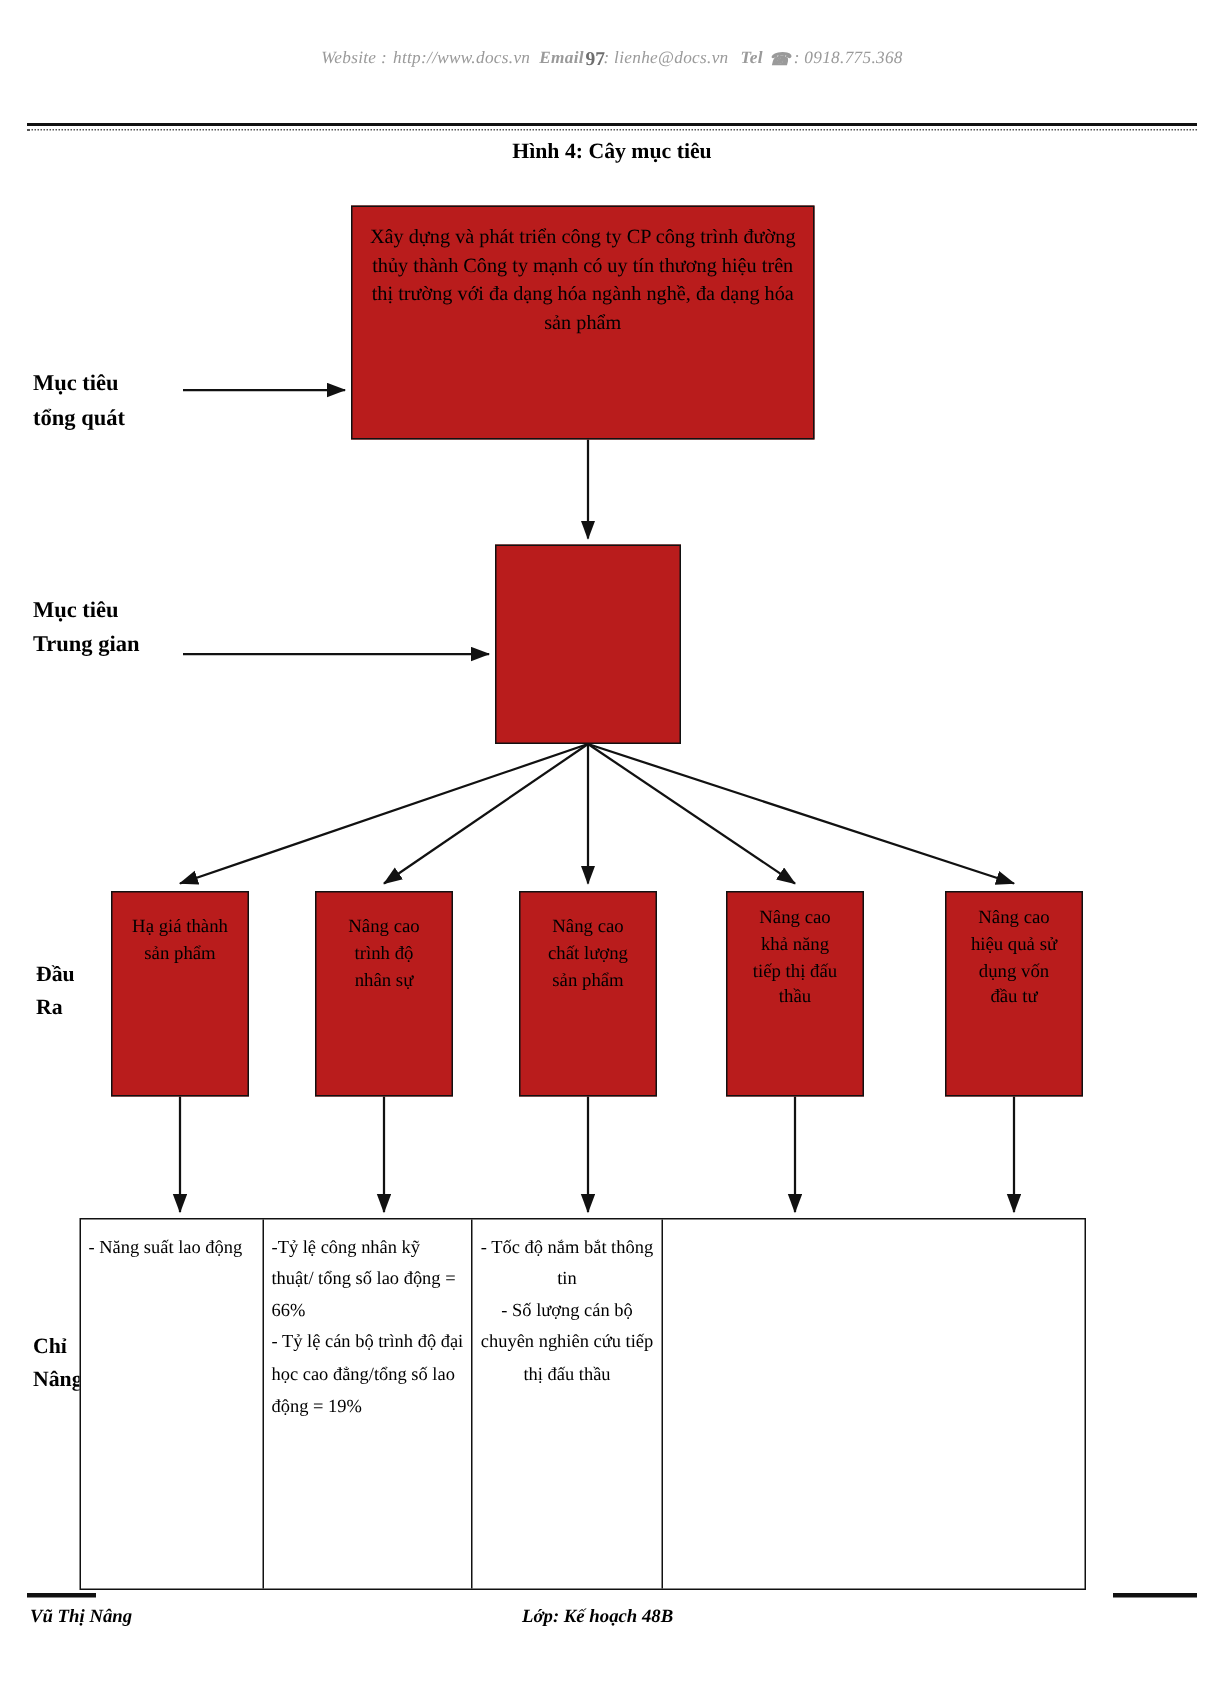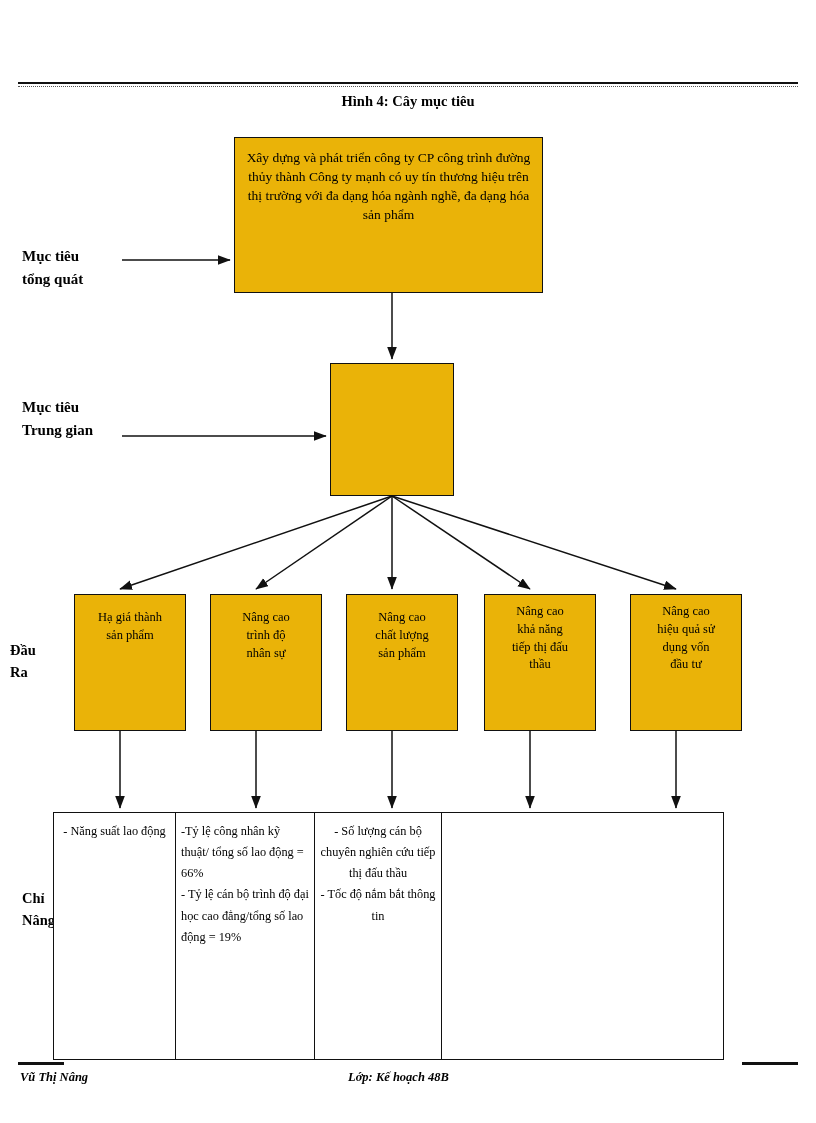--- a/index.html
+++ b/index.html
@@ -71,59 +71,59 @@
     font-weight: bold;
     font-size: 14.5px;
     font-family: Liberation Serif, serif;
   }
 
   
   .box {
     position: absolute;
     box-sizing: border-box;
     border: 1.4px solid #111;
-    background: #eab308;
+    background: #b91c1c;
     display: flex;
     align-items: center;
     justify-content: flex-end;
     text-align: center;
     line-height: 1.42;
   }
   .box-top {
     left: 234px; top: 137px;
     width: 309px; height: 156px;
     font-size: 13.5px;
     padding: 6px 10px;
     align-items: flex-start;
   }
   .box-top .inner { width: 100%; padding-top: 4px; }
   .box-mid {
     left: 330px; top: 363px;
     width: 124px; height: 133px;
   }
   .out-box {
     top: 594px;
-    width: 112px; height: 137px;
+    width: 92px; height: 137px;
     font-size: 12.5px;
     padding: 4px 3px;
     align-items: flex-start;
   }
   .out-box .inner { width: 100%; padding-top: 10px; }
 
   
   .side-label {
     position: absolute;
     font-weight: bold;
     font-size: 15px;
     line-height: 1.5;
     white-space: nowrap;
   }
   .lbl-1 { left: 22px; top: 245px; }
   .lbl-2 { left: 22px; top: 396px; }
-  .lbl-3 { left: 10px; top: 640px; font-size: 14.5px; }
+  .lbl-3 { left: 24px; top: 640px; font-size: 14.5px; }
   .lbl-4 { left: 22px; top: 888px; font-size: 14.5px; }
 
   
   .connector-layer {
     position: absolute;
     left: 0; top: 0;
     width: 816px; height: 1123px;
     pointer-events: none;
   }
 
@@ -139,21 +139,21 @@
   }
   .ind-cell {
     box-sizing: border-box;
     border-right: 1.4px solid #111;
     padding: 8px 5px 4px 5px;
     font-size: 12.3px;
     line-height: 1.72;
   }
   .ind-cell:last-child { border-right: none; }
   .ind-cell p { margin: 0; }
-  .c1 { width: 122px; text-align: center; }
+  .c1 { width: 122px; }
   .c2 { width: 139px; }
   .c3 { width: 148px; }
   .c4 { width: 127px; text-align: center; }
   .c5 { width: 135px; }
 
   
   .rule-bottom-l {
     position: absolute;
     left: 18px; top: 1062px;
     width: 46px; height: 0;
@@ -174,20 +174,30 @@
     font-size: 12.5px;
   }
   .footer .f-left { position: absolute; left: 2px; top: 0; }
   .footer .f-center { position: absolute; left: 330px; top: 0; }
 </style>
 </head>
 <body>
 
 <div class="page">
 
+  <div class="header-band">
+    <span class="hdr-txt">Website :</span>
+    <span class="hdr-txt" style="margin-left:4px;">http://www.docs.vn</span>
+    <span class="hdr-txt hdr-b" style="margin-left:6px;">Email</span>
+    <span class="hdr-pg">97</span>
+    <span class="hdr-txt" style="margin-left:8px;">: lienhe@docs.vn</span>
+    <span class="hdr-txt hdr-b" style="margin-left:8px;">Tel</span>
+    <span class="hdr-txt hdr-b" style="margin-left:4px;">☎</span>
+    <span class="hdr-txt" style="margin-left:2px;">: 0918.775.368</span>
+  </div>
   <div class="rule-top"></div>
   <div class="rule-top-thin"></div>
 
   <div class="fig-title">Hình 4: Cây mục tiêu</div>
 
   <svg class="connector-layer" viewBox="0 0 816 1123" width="816" height="1123">
     <defs>
       <marker id="ah" markerWidth="9" markerHeight="9" refX="8" refY="3.2" orient="auto" markerUnits="strokeWidth">
         <path d="M0,0 L8.5,3.2 L0,6.4 z" fill="#111"></path>
       </marker>
@@ -268,22 +278,22 @@
 
   <div class="ind-table">
     <div class="ind-cell c1">
       <p>- Năng suất lao động</p>
     </div>
     <div class="ind-cell c2">
       <p>-Tỷ lệ công nhân kỹ thuật/ tổng số lao động = 66%</p>
       <p>- Tỷ lệ cán bộ trình độ đại học cao đẳng/tổng số lao động = 19%</p>
     </div>
     <div class="ind-cell c4">
+      <p>- Tốc độ nắm bắt thông tin</p>
       <p>- Số lượng cán bộ chuyên nghiên cứu tiếp thị đấu thầu</p>
-      <p>- Tốc độ nắm bắt thông tin</p>
     </div>
     <div class="ind-cell c5">
     </div>
   </div>
 
   <div class="rule-bottom-l"></div>
   <div class="rule-bottom-r"></div>
   <div class="footer">
     <span class="f-left">Vũ Thị Nâng</span>
     <span class="f-center">Lớp: Kế hoạch 48B</span>

